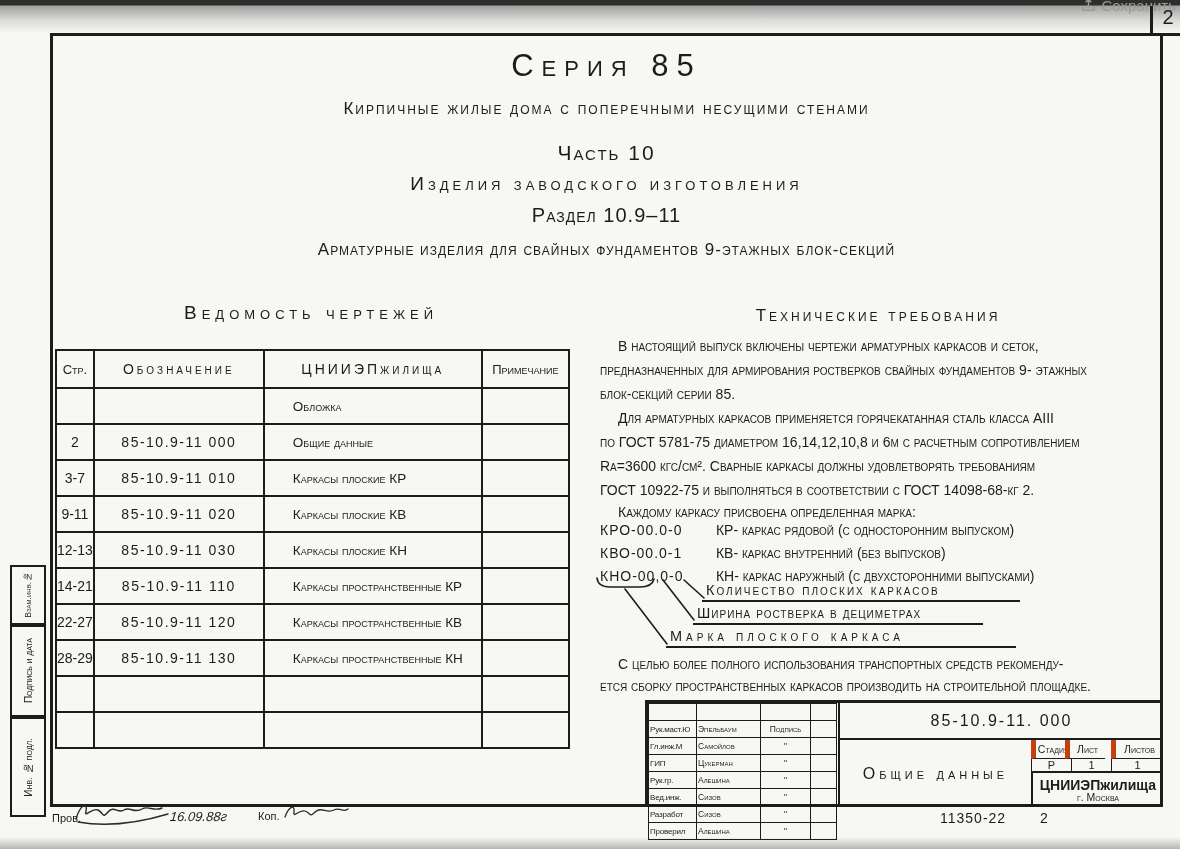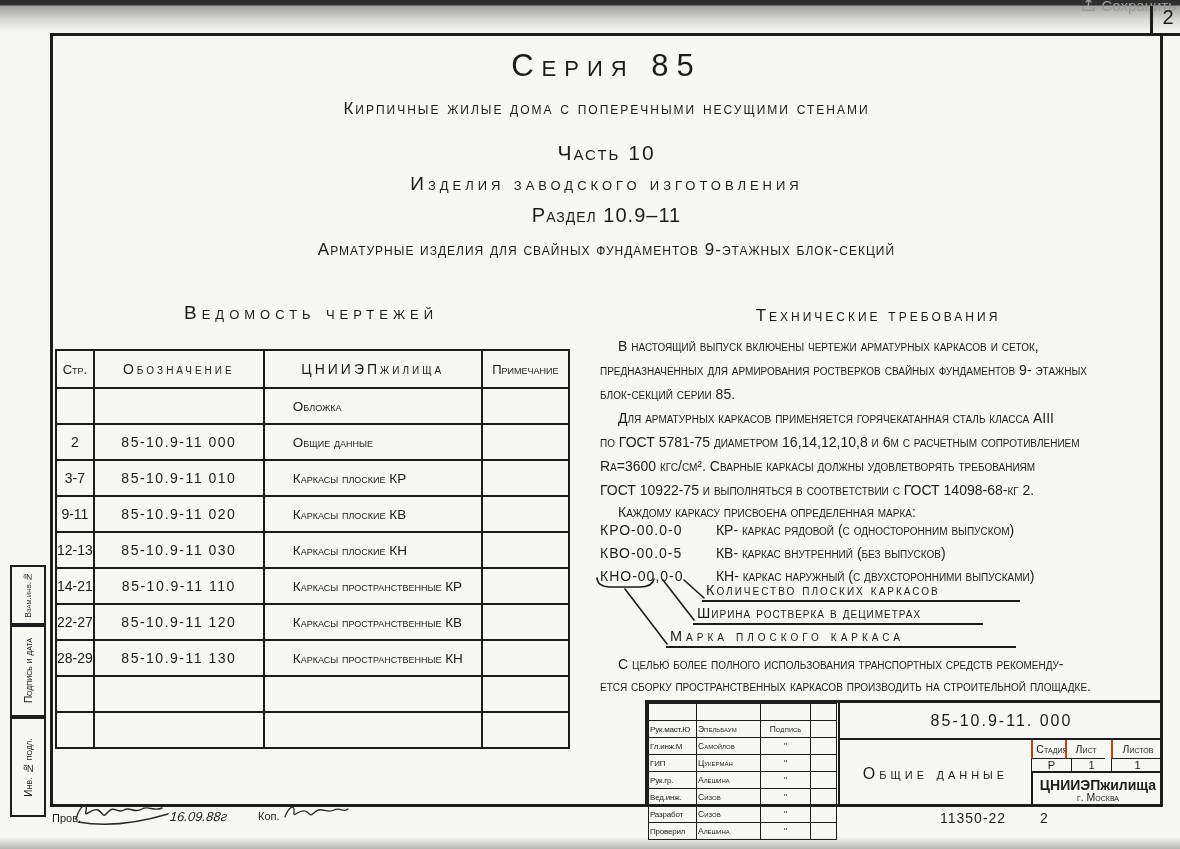--- a/index.html
+++ b/index.html
@@ -64,21 +64,21 @@
   table.sig { position:absolute; left:0; top:0; border-collapse:collapse; table-layout:fixed; }
   table.sig td { border:1px solid #1c1c1c; height:17px; font-size:8.5px; overflow:hidden;
                  white-space:nowrap; padding:0 1px; }
   table.sig td.r { font-size:8px; letter-spacing:-0.2px; }
   table.sig td.s { text-align:center; }
   .cell { position:absolute; display:flex; align-items:center; justify-content:center; overflow:hidden; }
   .docnum  { left:190px; top:0; width:325px; height:37px; border-left:2px solid #1c1c1c;
              border-bottom:2px solid #1c1c1c; font-size:16px; letter-spacing:2px; }
   .sheetname { left:190px; top:37px; width:193px; height:67px; border-left:2px solid #1c1c1c;
                font-size:16px; letter-spacing:4px; }
-  .st-h { top:37px; height:19px; border-left:2px solid #c2410c; border-bottom:1px solid #1c1c1c;
+  .st-h { top:37px; height:19px; border-left:5px solid #c2410c; border-bottom:1px solid #1c1c1c;
           font-size:10.5px; }
   .st-v { top:56px; height:14px; border-left:1px solid #1c1c1c; border-bottom:2px solid #1c1c1c;
           font-size:11px; }
   .org { left:383px; top:70px; width:132px; height:34px; border-left:2px solid #1c1c1c;
          flex-direction:column; line-height:1; }
   .org .o1 { font-size:14px; font-weight:bold; letter-spacing:0; }
   .org .o2 { font-size:10.5px; }
 
   
   .side-cell { position:absolute; left:10px; width:36px; border:2px solid #1c1c1c;
@@ -210,21 +210,21 @@
   <div class="tech-line sc" style="top:434px">по ГОСТ 5781-75 диаметром 16,14,12,10,8 и 6м с расчетным сопротивлением</div>
   <div class="tech-line sc" style="top:458px">Rа=3600 кгс/см². Сварные каркасы должны удовлетворять требованиям</div>
   <div class="tech-line sc" style="top:482px">ГОСТ 10922-75 и выполняться в соответствии с ГОСТ 14098-68-кг 2.</div>
   <div class="tech-line sc indent" style="top:504px">Каждому каркасу присвоена определенная марка:</div>
 
   <div class="mark-row" style="top:522px">
     <span class="mark-code">КРО-00.0-0</span>
     <span class="sc">КР- каркас рядовой (с односторонним выпуском)</span>
   </div>
   <div class="mark-row" style="top:545px">
-    <span class="mark-code">КВО-00.0-5</span>
+    <span class="mark-code">КВО-00.0-1</span>
     <span class="sc">КВ- каркас внутренний (без выпусков)</span>
   </div>
   <div class="mark-row" style="top:568px">
     <span class="mark-code">КНО-00,0-0</span>
     <span class="sc">КН- каркас наружный (с двухсторонними выпусками)</span>
   </div>
 
   <svg class="leader-svg" width="430" height="85" viewBox="590 570 430 85">
     <g fill="none" stroke="#1c1c1c" stroke-width="1.6" stroke-linecap="round">
       <path d="M597,578 Q598,587 610,587 L640,587 Q652,587 654,579"></path>

